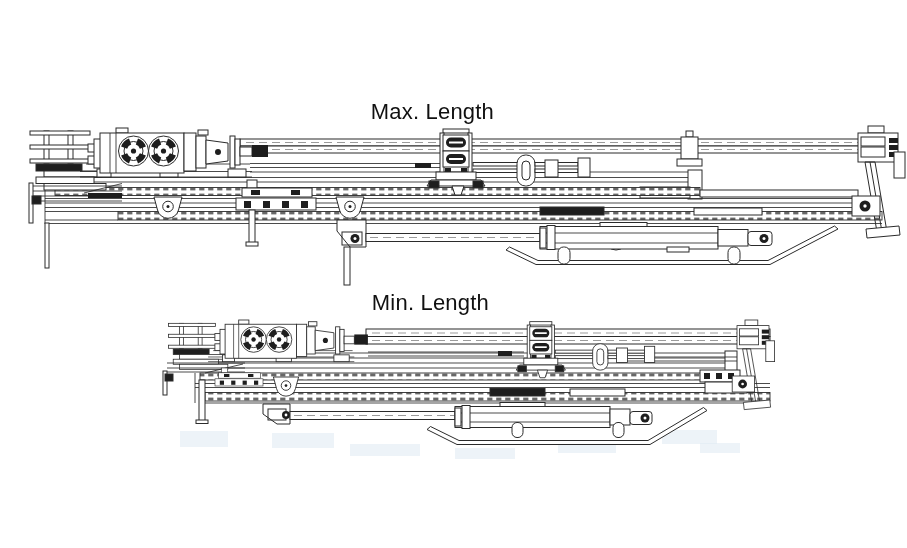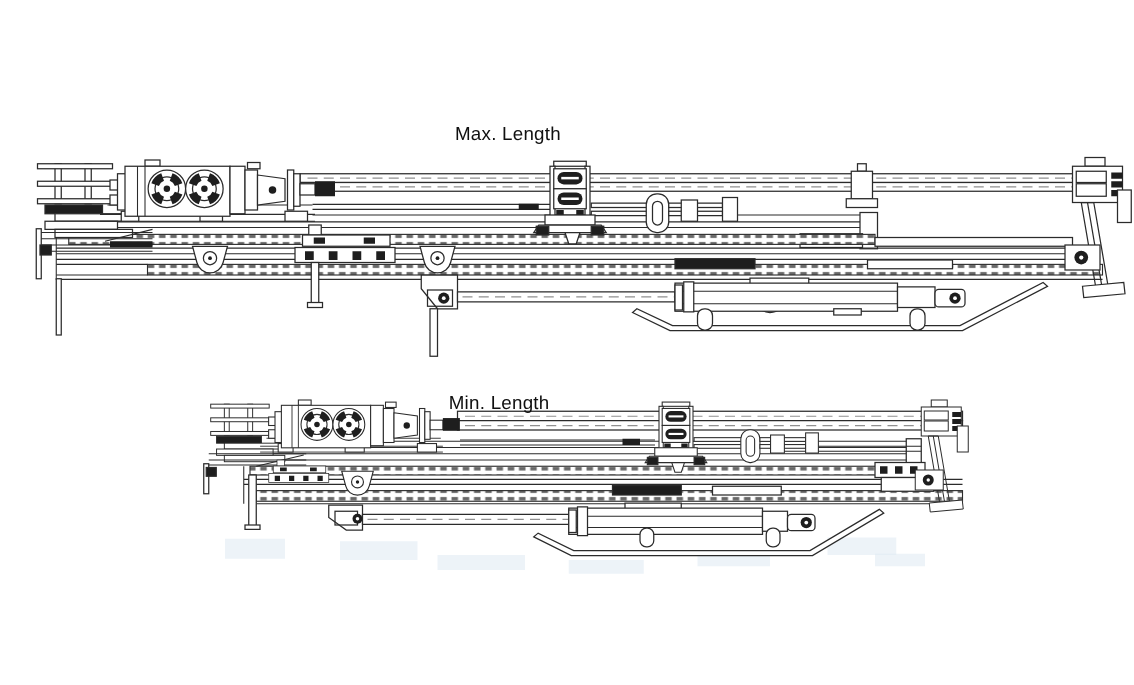--- a/index.html
+++ b/index.html
@@ -6,22 +6,22 @@
   .stage{
     position:relative;
     width:907px;height:548px;
     background:var(--background,#ffffff);
     overflow:hidden;
     font-family:"Liberation Sans",sans-serif;
   }
   .dlabel{
     position:absolute;
     width:130px;
-    text-align:left;
-    font-size:15px;
+    text-align:right;
+    font-size:22px;
     letter-spacing:.2px;
     color:var(--label-text,#101010);
   }
   svg{position:absolute;left:0;top:0;}
   
   .s  {stroke:var(--line,#2b2b2b);stroke-width:1;fill:none;}
   .t  {stroke:var(--line,#2b2b2b);stroke-width:.85;fill:none;}
   .sw {stroke:var(--line,#2b2b2b);stroke-width:1;fill:#ffffff;}
   .d  {fill:var(--dark-fill,#1e1e1e);stroke:none;}
   .sd {stroke:var(--line,#2b2b2b);stroke-width:1;fill:var(--dark-fill,#1e1e1e);}
@@ -369,14 +369,14 @@
       </g>
 
       <g transform="translate(737,320) scale(0.8)">
         <use href="#rbracket"></use>
       </g>
     </g>
   </svg>
 
   <div class="dlabel" style="left:364px;top:99px;">Max. Length</div>
 
-  <div class="dlabel" style="left:359px;top:290px;margin-top:24px;">Min. Length</div>
+  <div class="dlabel" style="left:359px;top:290px;">Min. Length</div>
 </div>
 
 </body></html>

